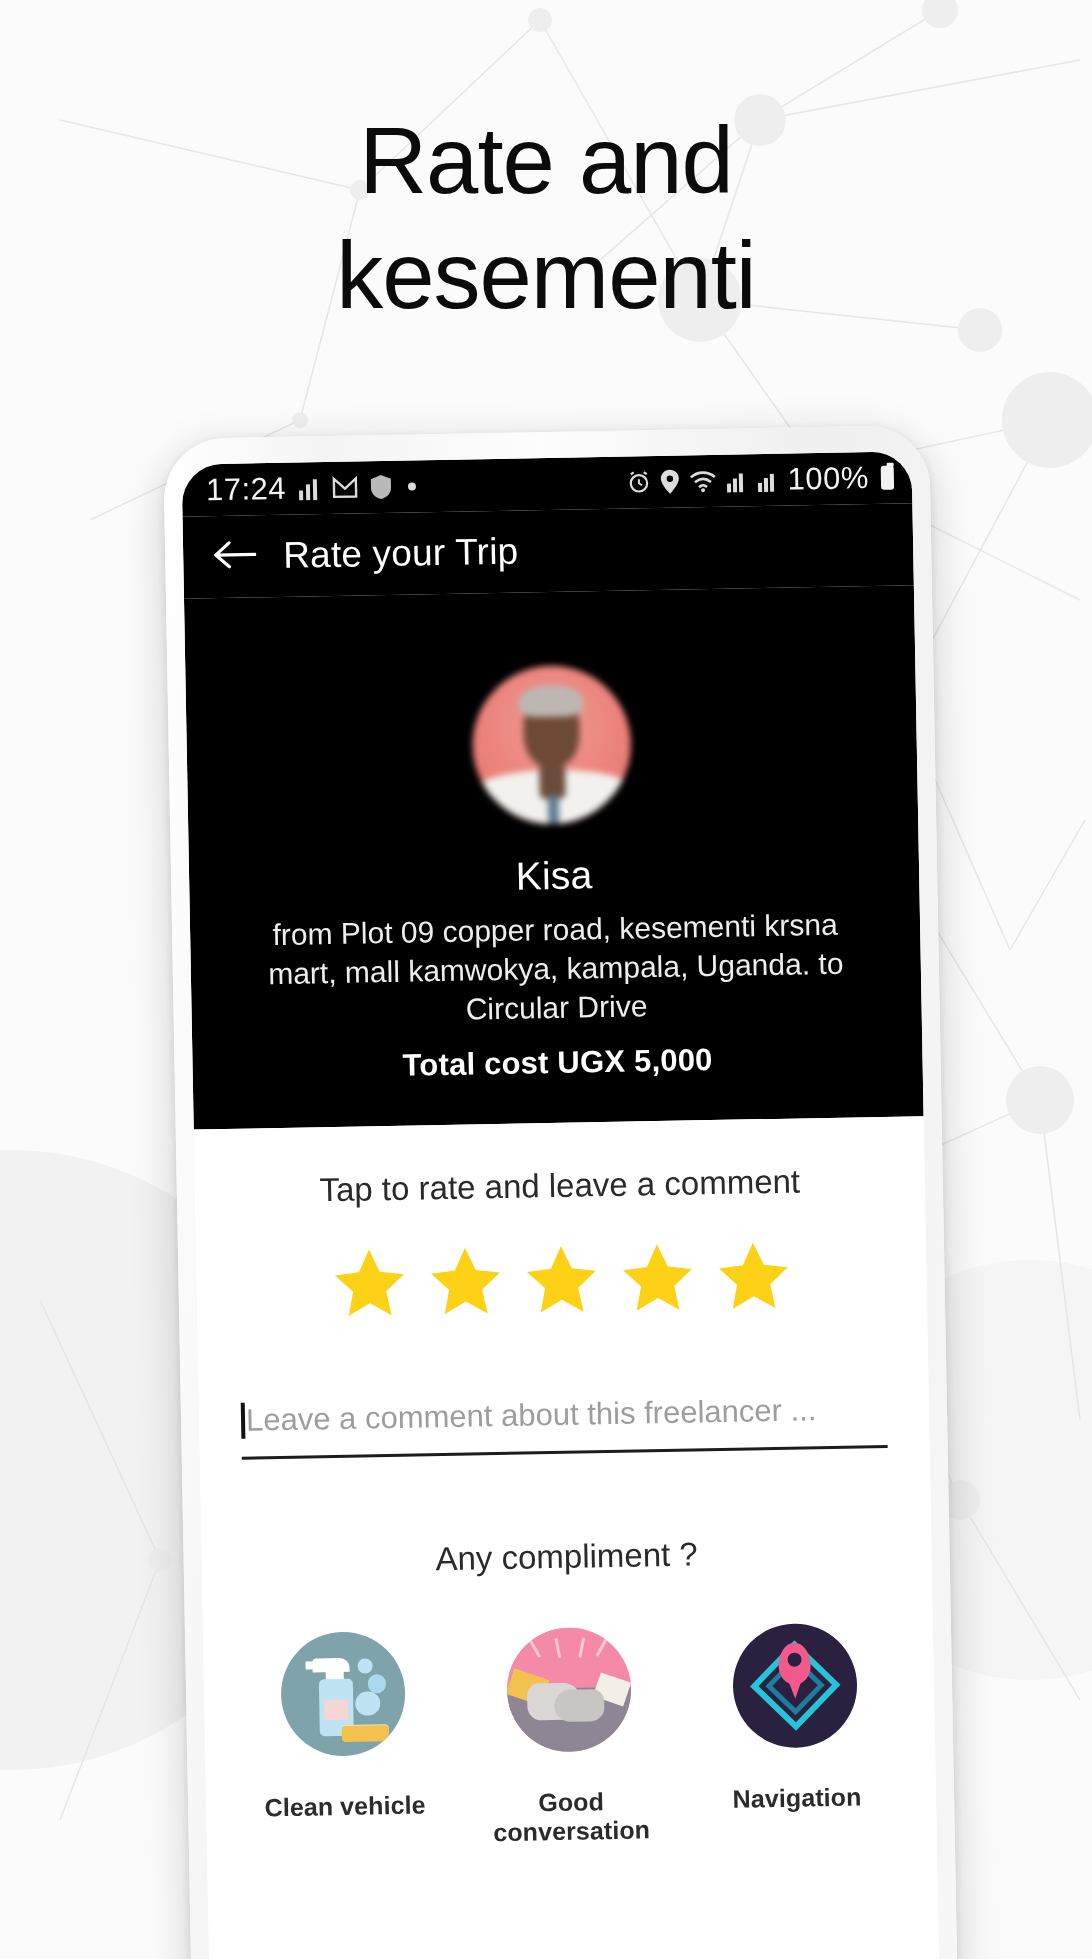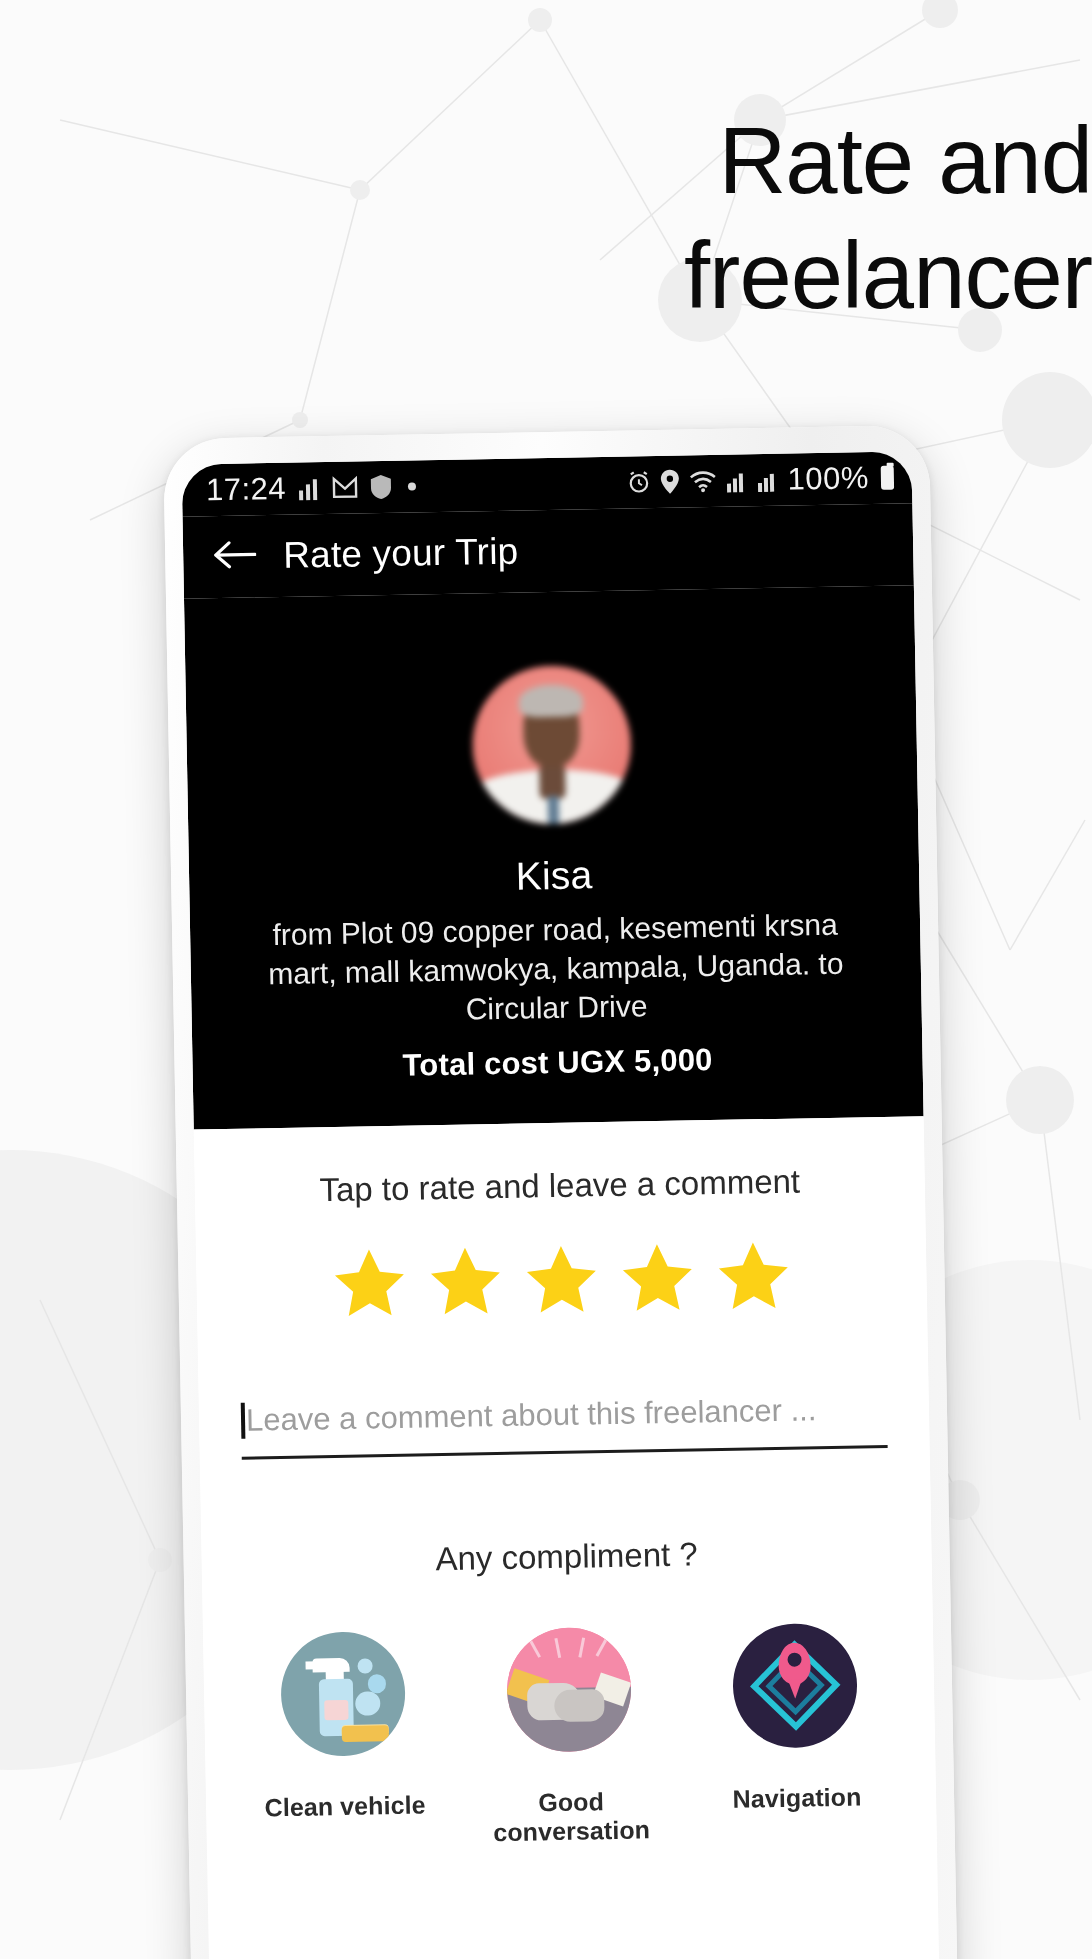--- a/index.html
+++ b/index.html
@@ -43,21 +43,21 @@
     left: 0; top: 104px;
     width: 1092px;
     text-align: center;
     color: #0b0b0b;
     font-family: "Liberation Sans", sans-serif;
     font-weight: 400;
     font-size: 94px;
     line-height: 1.22;
     letter-spacing: -1px;
   }
-  .headline .hl-line { display: block; text-align: right; }
+  .headline .hl-line { display: block; }
 
   
   #phone {
     position: absolute;
     left: 163px; top: 432px;
     width: 766px; height: 1560px;
     border-radius: 62px 62px 0 0;
     background: linear-gradient(95deg,#ffffff 0%,#f4f4f4 18%,#fdfdfd 42%,#efefef 72%,#f7f7f7 100%);
     box-shadow: 0 14px 46px rgba(0,0,0,0.18), 0 2px 8px rgba(0,0,0,0.10);
     transform: rotate(-1.05deg);
@@ -326,21 +326,21 @@
       <circle cx="900" cy="700" r="14"></circle>
       <circle cx="1040" cy="1100" r="34"></circle>
       <circle cx="960" cy="1500" r="20"></circle>
       <circle cx="820" cy="1200" r="12"></circle>
       <circle cx="160" cy="1560" r="12"></circle>
     </g>
   </svg>
 
   <h1 class="headline">
     <span class="hl-line">Rate and</span>
-    <span class="hl-line">freelancer</span>
+    <span class="hl-line">kesementi</span>
   </h1>
 
   <div id="phone">
     <div id="phone-screen">
 
       <div id="statusbar">
         <div class="sb-left">
           <span class="sb-clock">17:24</span>
           <span class="sb-icon">
             <svg width="22" height="24" viewBox="0 0 22 24">

